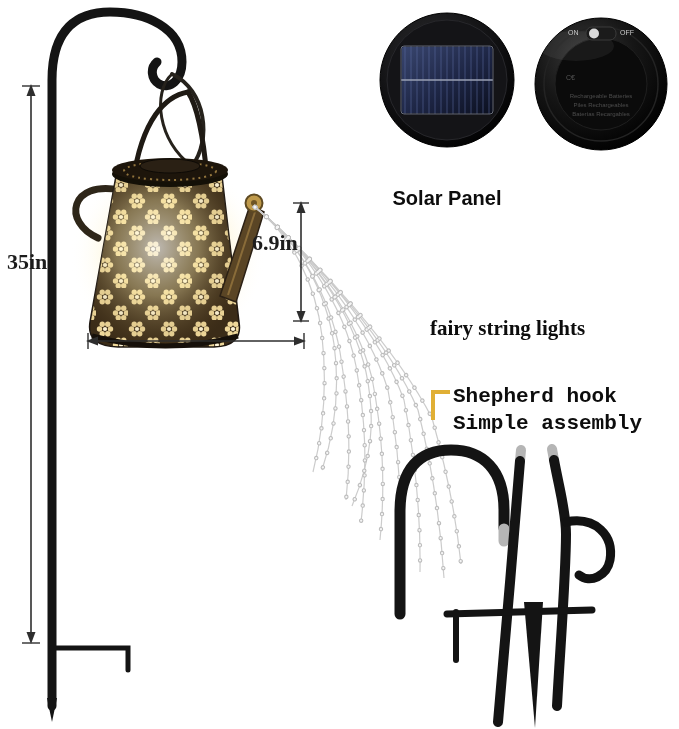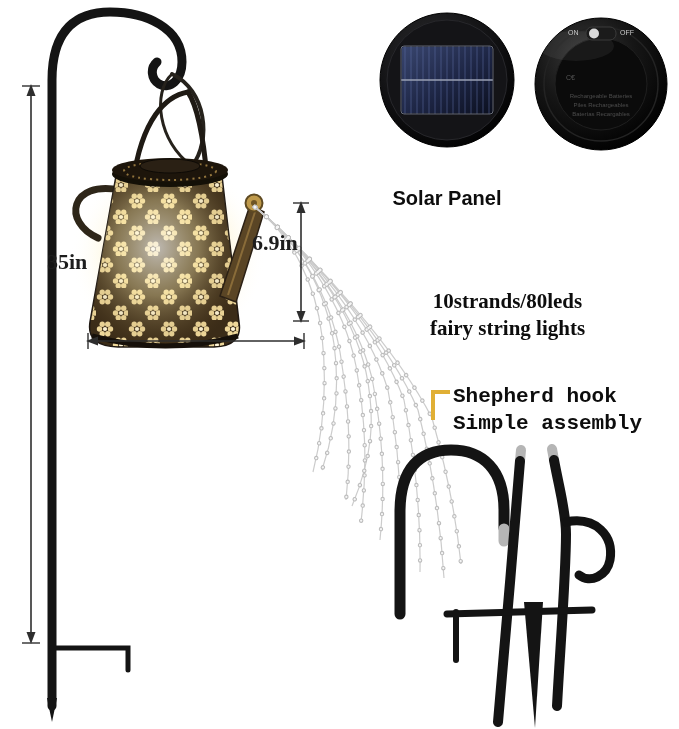--- a/index.html
+++ b/index.html
@@ -189,31 +189,30 @@
       <path stroke="#141414" stroke-width="10" d="M 520,461 C 514,540 504,650 498,722"></path>
       <line x1="552" y1="449" x2="554" y2="460" stroke="#b5b5b5" stroke-width="10"></line>
       <path stroke="#141414" stroke-width="10" d="M 554,460 C 560,492 566,512 566,534 C 566,574 560,650 557,706"></path>
       <path stroke="#121212" stroke-width="9" d="M 566,522 C 596,516 614,536 610,560 C 607,576 590,584 579,575"></path>
       <line x1="447" y1="614" x2="592" y2="610" stroke="#141414" stroke-width="7"></line>
       <line x1="456" y1="612" x2="456" y2="660" stroke="#141414" stroke-width="6"></line>
       <polygon points="524,602 543,602 535,728" fill="#141414" stroke="none"></polygon>
     </g>
   </svg>
 
-  <div class="txt dim" style="left:7px;top:249px;margin-left:40px;">35in</div>
+  <div class="txt dim" style="left:7px;top:249px;">35in</div>
   <div class="txt dim" style="left:252px;top:230px;">6.9in</div>
 
   <div class="txt caption" style="left:372px;top:172px;width:150px;margin-top:15px;">Solar Panel</div>
 
   <div class="txt tiny" style="left:568px;top:29px;">ON</div>
   <div class="txt tiny" style="left:620px;top:29px;">OFF</div>
   <div class="txt ce" style="left:566px;top:74px;">C€</div>
   <div class="txt engrave" style="left:558px;top:92px;width:86px;">Rechargeable Batteries</div>
   <div class="txt engrave" style="left:558px;top:101px;width:86px;">Piles Rechargeables</div>
   <div class="txt engrave" style="left:558px;top:110px;width:86px;">Baterías Recargables</div>
 
-  <div class="txt feature" style="left:395px;top:288px;width:225px;">10strands/80leds</div>
   <div class="txt feature" style="left:395px;top:315px;width:225px;">fairy string lights</div>
 
   <div class="txt assembly" style="left:453px;top:383px;">Shepherd hook</div>
   <div class="txt assembly" style="left:453px;top:410px;">Simple assembly</div>
 
 </div>
 
 </body></html>

